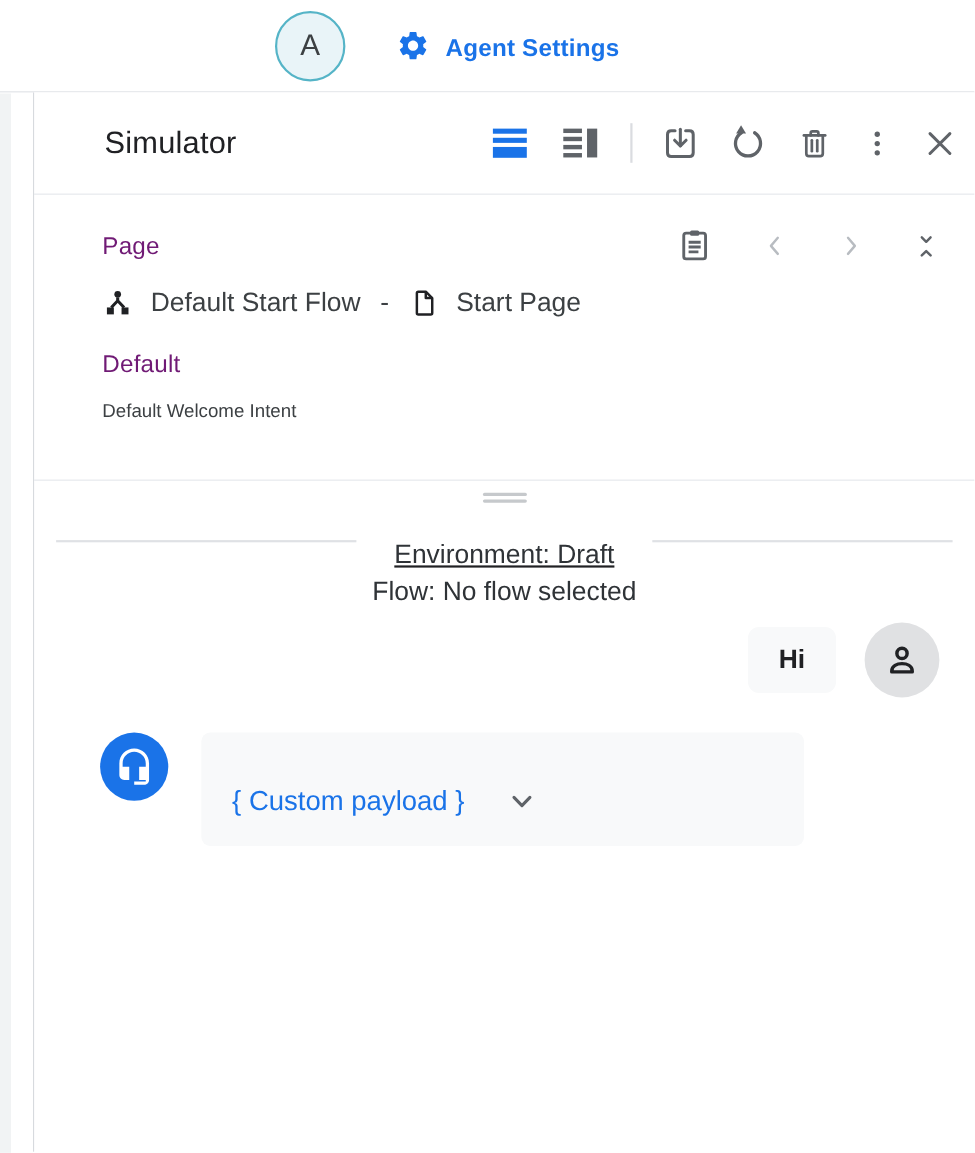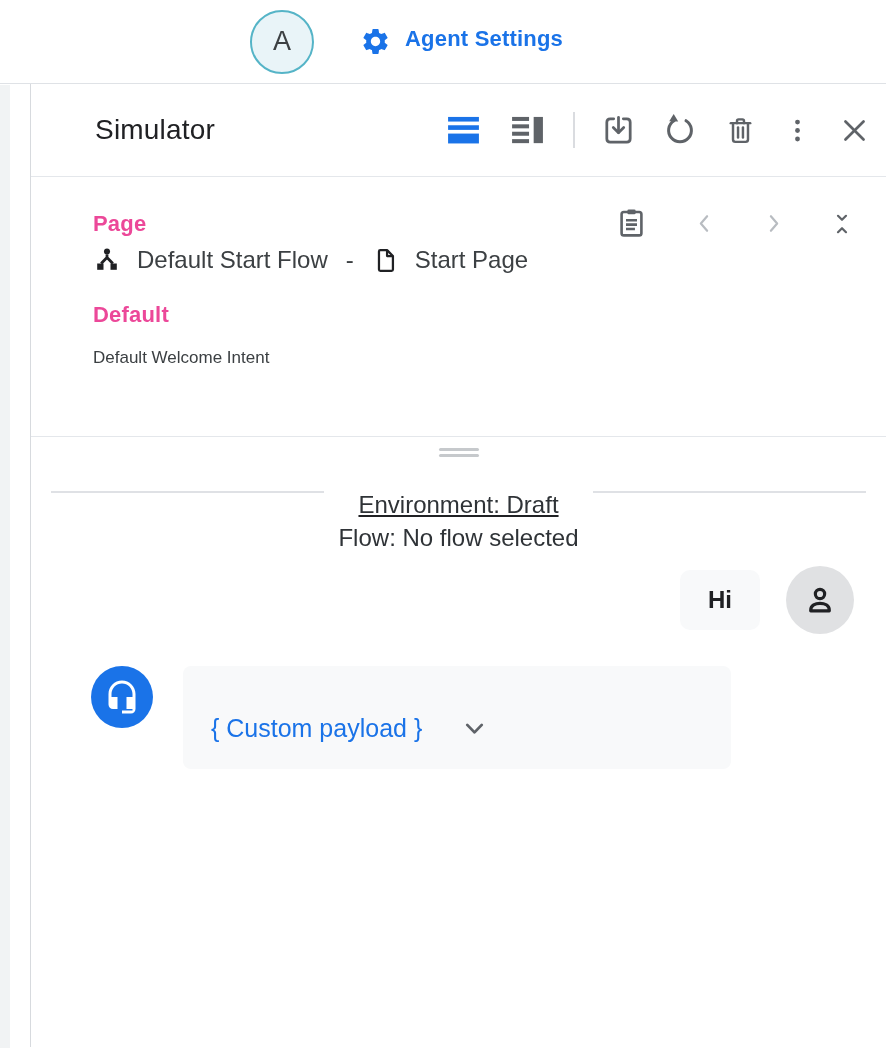--- a/index.html
+++ b/index.html
@@ -15,41 +15,41 @@
   html,body{width:886px;height:1048px;background:#fff;overflow:hidden;
     font-family:"Liberation Sans","DejaVu Sans",sans-serif;color:var(--text-dark);}
   svg{display:block;}
   .iconbtn{background:none;border:none;cursor:pointer;display:flex;align-items:center;justify-content:center;padding:0;}
 
   
   .topbar{height:84px;display:flex;align-items:center;border-bottom:1px solid #dfe2e6;background:#fff;}
   .avatar{width:64px;height:64px;margin-left:250px;border-radius:50%;
     border:2px solid #55b4c7;background:#e9f4f8;display:flex;align-items:center;justify-content:center;
     font-size:27px;color:#3c4043;flex:0 0 auto;}
-  .toplink{display:flex;align-items:flex-start;gap:14px;color:var(--accent-blue);
+  .toplink{display:flex;align-items:flex-end;gap:14px;color:var(--accent-blue);
     font-size:22px;font-weight:700;cursor:pointer;letter-spacing:.2px;}
   .toplink.settings{margin-left:46px;}
   .toplink.test{margin-left:84px;}
 
   
   .left-strip{position:absolute;left:0;top:85px;width:10px;height:963px;background:#f1f3f4;}
   .panel{margin-left:30px;border-left:1px solid #d7dade;height:963px;background:#fff;}
 
   
   .sim-header{height:93px;display:flex;align-items:center;padding:0 16px 0 64px;border-bottom:1px solid var(--divider);gap:31px;}
   .sim-title{font-size:28px;color:#202124;letter-spacing:.2px;}
   .sim-tools{margin-left:auto;display:flex;align-items:center;gap:27px;}
   .vdivider{width:2px;height:36px;background:#dadce0;}
 
   
   .page-section{height:260px;padding:30px 26px 0 62px;border-bottom:1px solid var(--divider);}
   .page-head{display:flex;align-items:center;}
-  .sec-label{font-size:22px;font-weight:700;color:#ec4899;letter-spacing:.2px;}
+  .sec-label{font-size:22px;font-weight:400;color:#701a75;letter-spacing:.2px;}
   .page-head-icons{margin-left:auto;display:flex;align-items:center;gap:44px;padding-right:6px;}
-  .breadcrumb{display:flex;align-items:flex-end;margin-top:6px;gap:16px;font-size:24px;color:var(--text-body);}
+  .breadcrumb{display:flex;align-items:flex-start;margin-top:22px;gap:16px;font-size:24px;color:var(--text-body);}
   .breadcrumb .sep{margin:0 2px;}
   .intent-label{margin-top:28px;}
   .intent-value{margin-top:20px;font-size:17px;color:var(--text-body);}
 
   
   .chat-area{position:relative;}
   .drag-handle{margin:11px auto 0;width:40px;display:flex;flex-direction:column;gap:3px;cursor:row-resize;}
   .drag-handle span{display:block;height:3px;background:#c6c9cc;border-radius:2px;}
 
   .env-row{display:flex;margin-top:34px;padding:0 20px;text-decoration:underline;}

